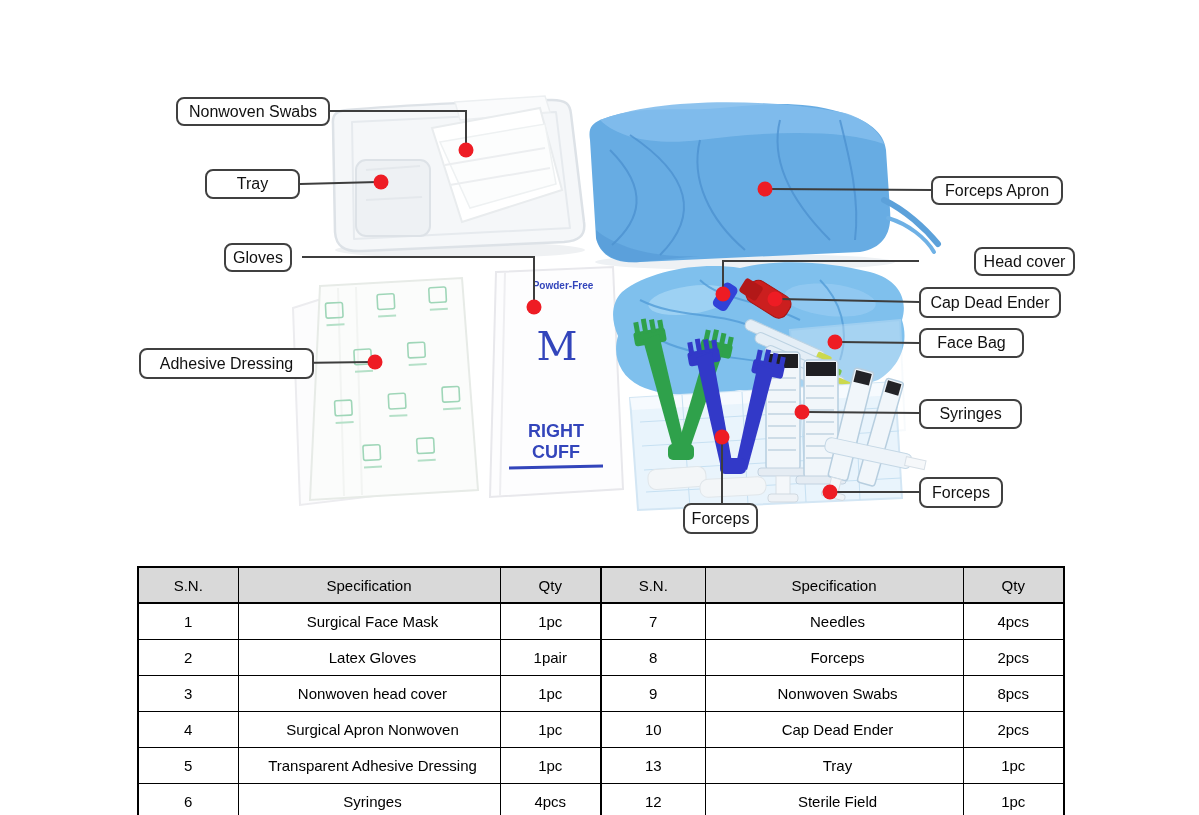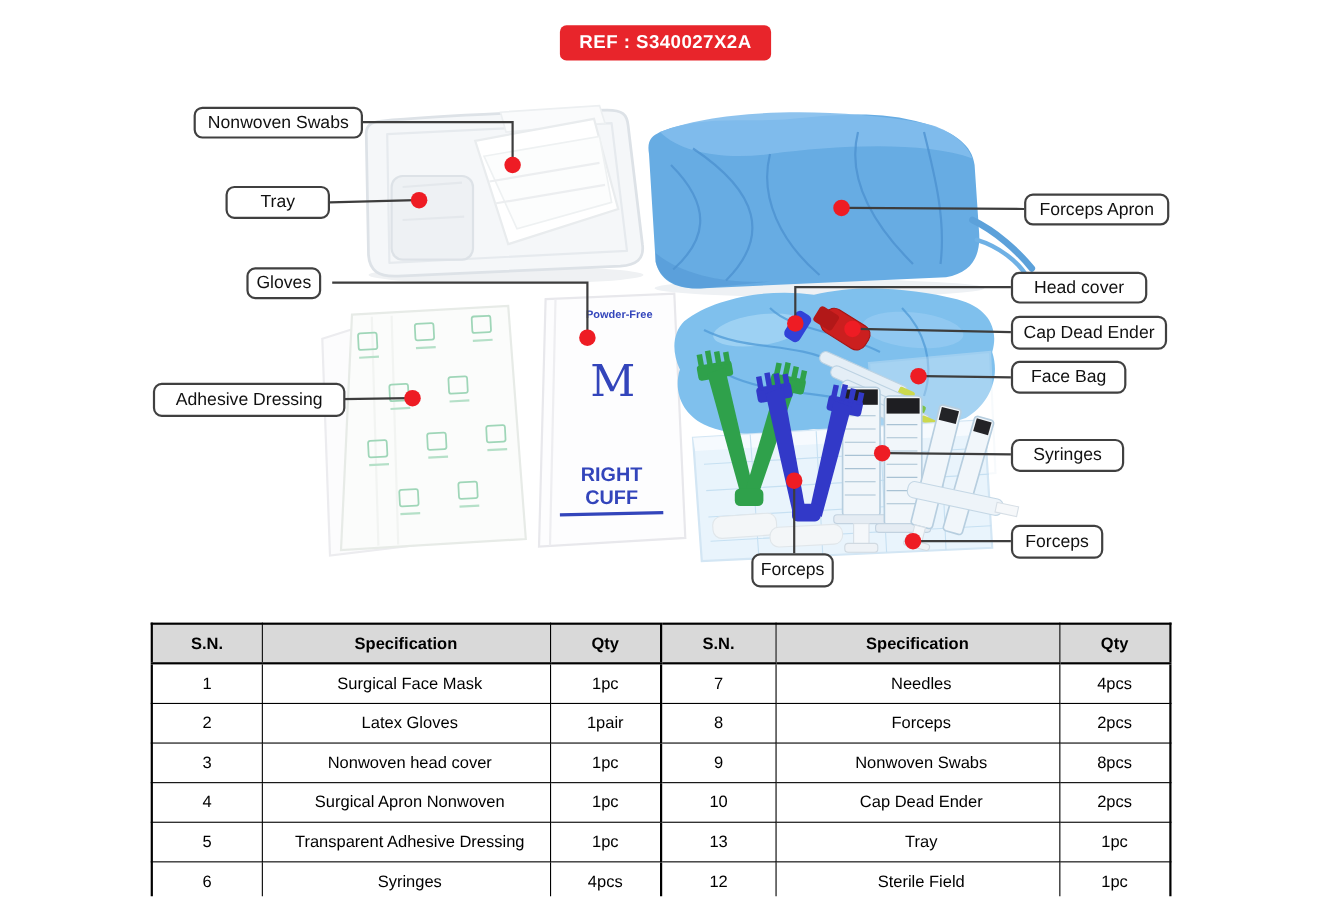--- a/index.html
+++ b/index.html
@@ -18,47 +18,46 @@
   .callout{
     position:absolute;border:2px solid #404040;border-radius:8px;background:#ffffff;
     color:#111111;font-size:16px;display:flex;align-items:center;justify-content:center;
     padding:0 8px;box-sizing:border-box;z-index:5;white-space:nowrap;
   }
   .co-nonwoven{left:176px;top:97px;width:154px;height:29px;}
   .co-tray{left:205px;top:169px;width:95px;height:30px;}
   .co-gloves{left:224px;top:243px;width:68px;height:29px;}
   .co-adhesive{left:139px;top:348px;width:175px;height:31px;}
   .co-apron{left:931px;top:176px;width:132px;height:29px;}
-  .co-headcover{left:919px;top:247px;width:124px;height:29px;}
+  .co-headcover{left:974px;top:247px;width:101px;height:29px;}
   .co-capdead{left:919px;top:287px;width:142px;height:31px;}
   .co-trashbag{left:919px;top:328px;width:105px;height:30px;}
   .co-syringes{left:919px;top:399px;width:103px;height:30px;}
   .co-forceps-r{left:919px;top:477px;width:84px;height:31px;}
   .co-forceps-b{left:683px;top:503px;width:75px;height:31px;}
   
   .diagram{position:absolute;left:0;top:0;width:1199px;height:560px;z-index:1;}
   
   .spec-table{
     position:absolute;left:137px;top:566px;width:926px;z-index:4;
     border-collapse:collapse;table-layout:fixed;background:#ffffff;
     font-size:15px;color:#000000;border:2px solid #000000;
   }
   .spec-table th,.spec-table td{border:1px solid #000000;height:33px;text-align:center;overflow:hidden;}
-  .spec-table thead th{background:#d9d9d9;font-weight:bold;font-size:15px;height:32px;border-bottom:2px solid #000000;}
+  .spec-table thead th{background:#d9d9d9;font-weight:normal;font-size:15px;height:32px;border-bottom:2px solid #000000;}
   .spec-table td.spec{text-align:center;padding-left:8px;}
   .spec-table th.mid,.spec-table td.mid{border-left:2px solid #000000;}
   .w-sn1{width:100px;} .w-sp1{width:262px;} .w-q1{width:101px;}
   .w-sn2{width:104px;} .w-sp2{width:258px;} .w-q2{width:101px;}
 </style>
 </head>
 <body>
 
 <div class="canvas">
 
-  <div class="ref-badge">REF : S340027X2A</div>
 
   <svg class="diagram" viewBox="0 0 1199 560" xmlns="http://www.w3.org/2000/svg">
 
     <ellipse cx="460" cy="250" rx="125" ry="8" fill="#eff1f3"></ellipse>
     <ellipse cx="745" cy="262" rx="150" ry="8" fill="#eef1f4"></ellipse>
 
     <g>
       <path d="M347,110 C400,105 520,100 552,100 C566,100 570,104 571,114 L584,222 C586,236 578,241 564,242 L362,251 C344,252 336,246 335,232 L333,124 C332,113 338,111 347,110 Z" fill="#f5f7f9" stroke="#dde2e7" stroke-width="2.5"></path>
       <path d="M352,122 L556,112 L570,228 L354,239 Z" fill="none" stroke="#e6eaee" stroke-width="2" stroke-linejoin="round"></path>
       <rect x="356" y="160" width="74" height="76" rx="10" fill="#eef1f4" stroke="#dde2e7" stroke-width="2"></rect>

